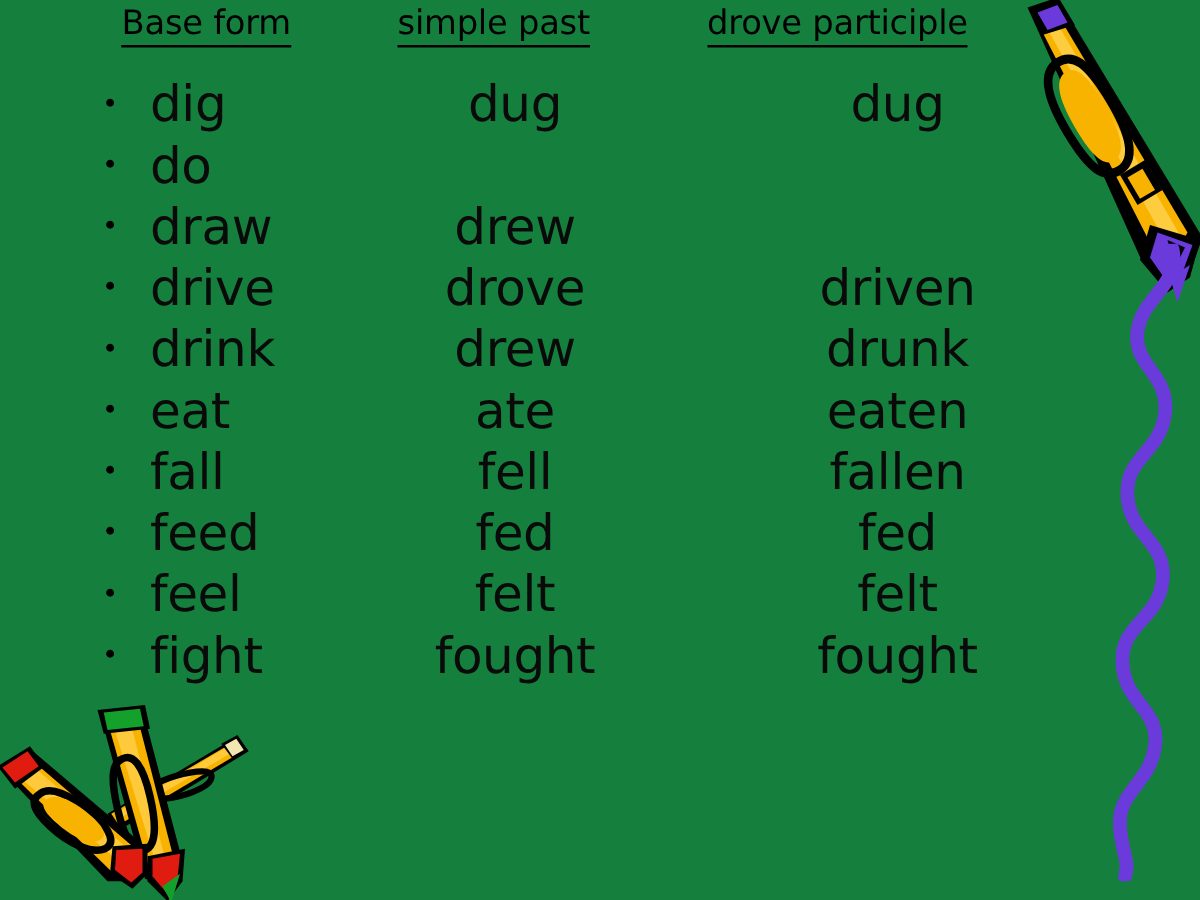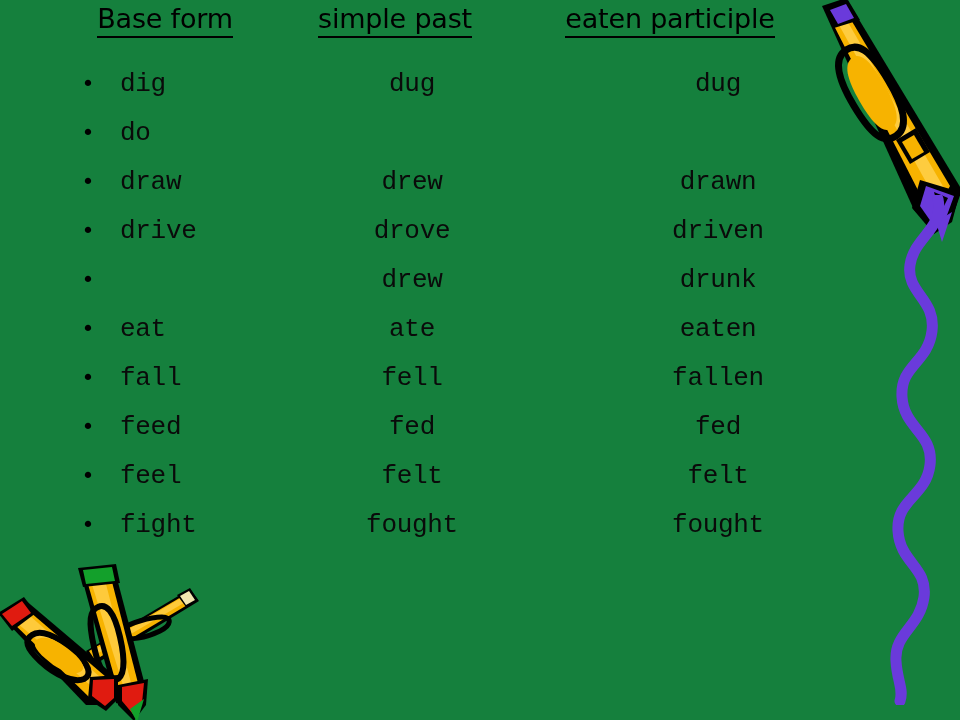--- a/index.html
+++ b/index.html
@@ -51,26 +51,25 @@
     left: 0;
     width: 960px;
   }
   .verb-row {
     position: relative;
     height: 49px;
   }
   .cell {
     position: absolute;
     top: 0;
-    font-size: 26px;
+    font-size: 40px;
     line-height: 44px;
     color: #0a0a0a;
     white-space: nowrap;
     letter-spacing: -0.3px;
-    font-family: Liberation Mono, monospace;
   }
   .cell-base {
     left: 78px;
     width: 230px;
     text-align: left;
     padding-left: 42px;
     box-sizing: border-box;
   }
   .bullet {
     position: absolute;
@@ -123,49 +122,49 @@
 <div id="page">
 
   <div class="header-row">
     <div class="col-head head-1">
       <span class="txt">Base form</span>
     </div>
     <div class="col-head head-2">
       <span class="txt">simple past</span>
     </div>
     <div class="col-head head-3">
-      <span class="txt">eaten participle</span>
+      <span class="txt">drove participle</span>
     </div>
   </div>
 
   <div class="verb-table" id="verb-table">
       <div class="verb-row">
         <span class="bullet">•</span>
         <span class="cell cell-base">dig</span>
         <span class="cell cell-past">dug</span>
         <span class="cell cell-part">dug</span>
       </div>
       <div class="verb-row">
         <span class="bullet">•</span>
         <span class="cell cell-base">do</span>
       </div>
       <div class="verb-row">
         <span class="bullet">•</span>
         <span class="cell cell-base">draw</span>
         <span class="cell cell-past">drew</span>
-        <span class="cell cell-part">drawn</span>
       </div>
       <div class="verb-row">
         <span class="bullet">•</span>
         <span class="cell cell-base">drive</span>
         <span class="cell cell-past">drove</span>
         <span class="cell cell-part">driven</span>
       </div>
       <div class="verb-row">
         <span class="bullet">•</span>
+        <span class="cell cell-base">drink</span>
         <span class="cell cell-past">drew</span>
         <span class="cell cell-part">drunk</span>
       </div>
       <div class="verb-row">
         <span class="bullet">•</span>
         <span class="cell cell-base">eat</span>
         <span class="cell cell-past">ate</span>
         <span class="cell cell-part">eaten</span>
       </div>
       <div class="verb-row">

